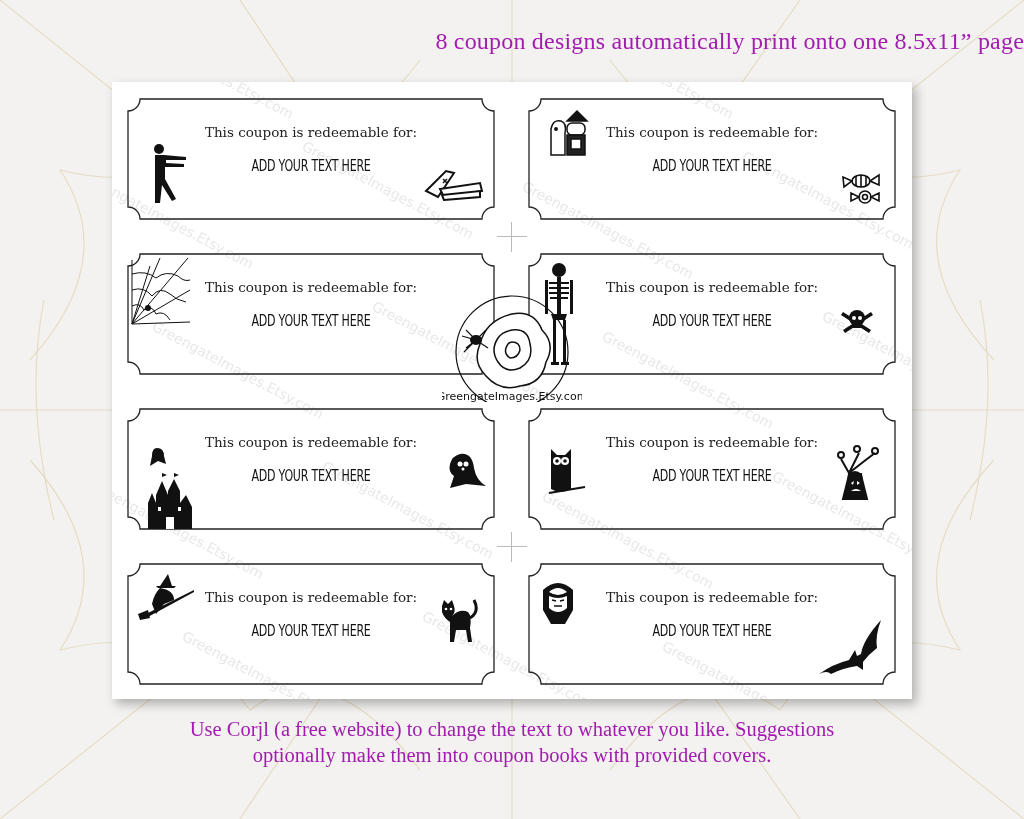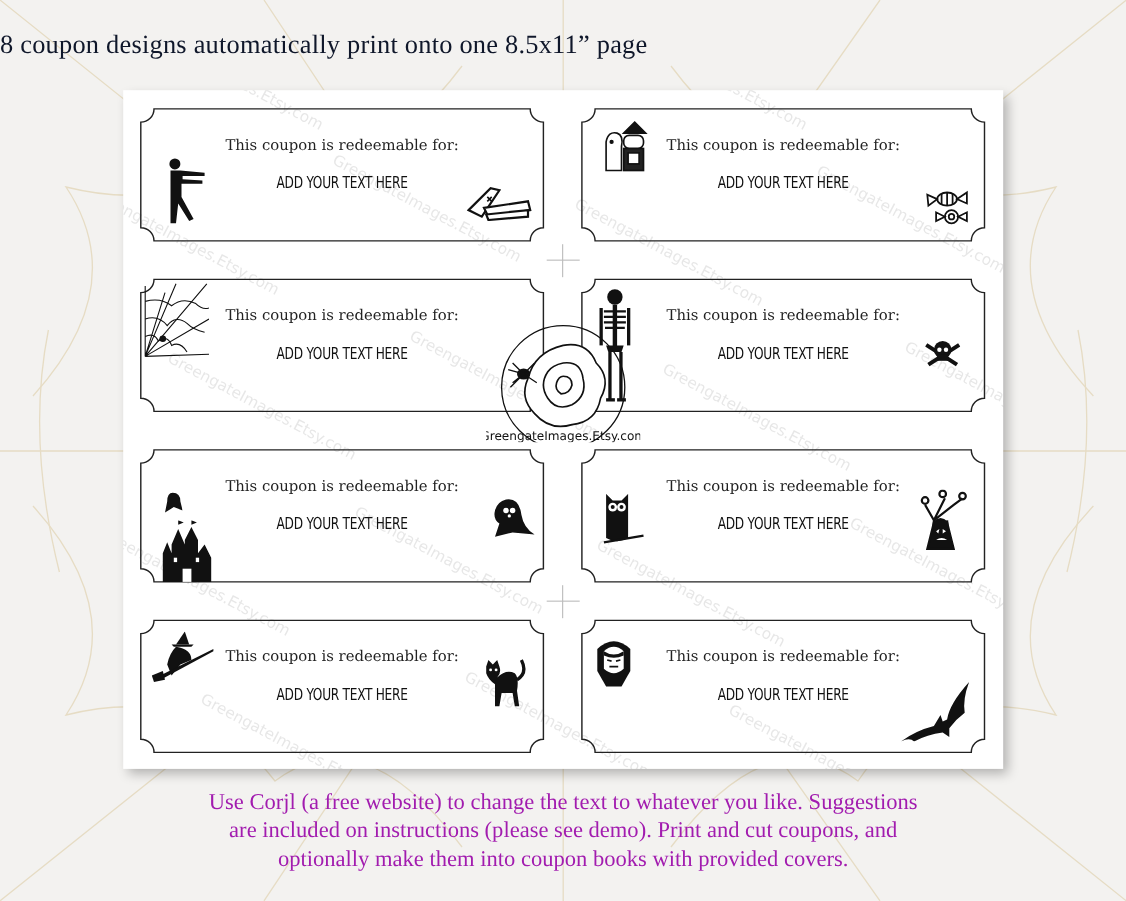--- a/index.html
+++ b/index.html
@@ -3,22 +3,22 @@
 <meta charset="utf-8">
 <style>
   html, body { margin:0; padding:0; }
   body {
     width:1024px; height:819px; overflow:hidden; position:relative;
     background:#f3f2f0;
     font-family:"DejaVu Serif", serif;
   }
   .bg-web { position:absolute; inset:0; pointer-events:none; }
   .headline {
-    position:absolute; top:28px; left:0; width:1024px; text-align:left;
-    font-family:"Liberation Serif", serif; font-size:24px; color:#0f172a; letter-spacing:0.2px;
+    position:absolute; top:28px; left:0; width:1024px; text-align:right;
+    font-family:"Liberation Serif", serif; font-size:24px; color:#a21caf; letter-spacing:0.2px;
   }
   .sheet {
     position:absolute; left:112px; top:82px; width:800px; height:617px;
     background:#fff; box-shadow:4px 5px 10px rgba(0,0,0,0.28);
     overflow:hidden;
   }
   .wm-layer { position:absolute; inset:-200px; pointer-events:none; }
   .wm {
     position:absolute; color:rgba(120,120,120,0.18); font-family:"DejaVu Sans", sans-serif;
     font-size:14px; white-space:nowrap; transform:rotate(28deg);
@@ -293,15 +293,14 @@
     <g fill="#111">
         <ellipse cx="34" cy="48" rx="6" ry="5"></ellipse>
         <path d="M24 38 L34 48 L20 44 M24 56 L34 48 L22 60 M44 38 L34 48 M46 56 L34 48" stroke="#111" stroke-width="1.2" fill="none"></path>
       </g>
     <text x="70" y="108" text-anchor="middle" font-family="DejaVu Sans, sans-serif" font-size="11" fill="#111">GreengateImages.Etsy.com</text>
   </svg>
 </div>
 
 <div class="footer">
   <p>Use Corjl (a free website) to change the text to whatever you like. Suggestions</p>
-  <p>are included on instructions (please see demo). Print and cut coupons, and</p>
   <p>optionally make them into coupon books with provided covers.</p>
 </div>
 
 </body></html>

